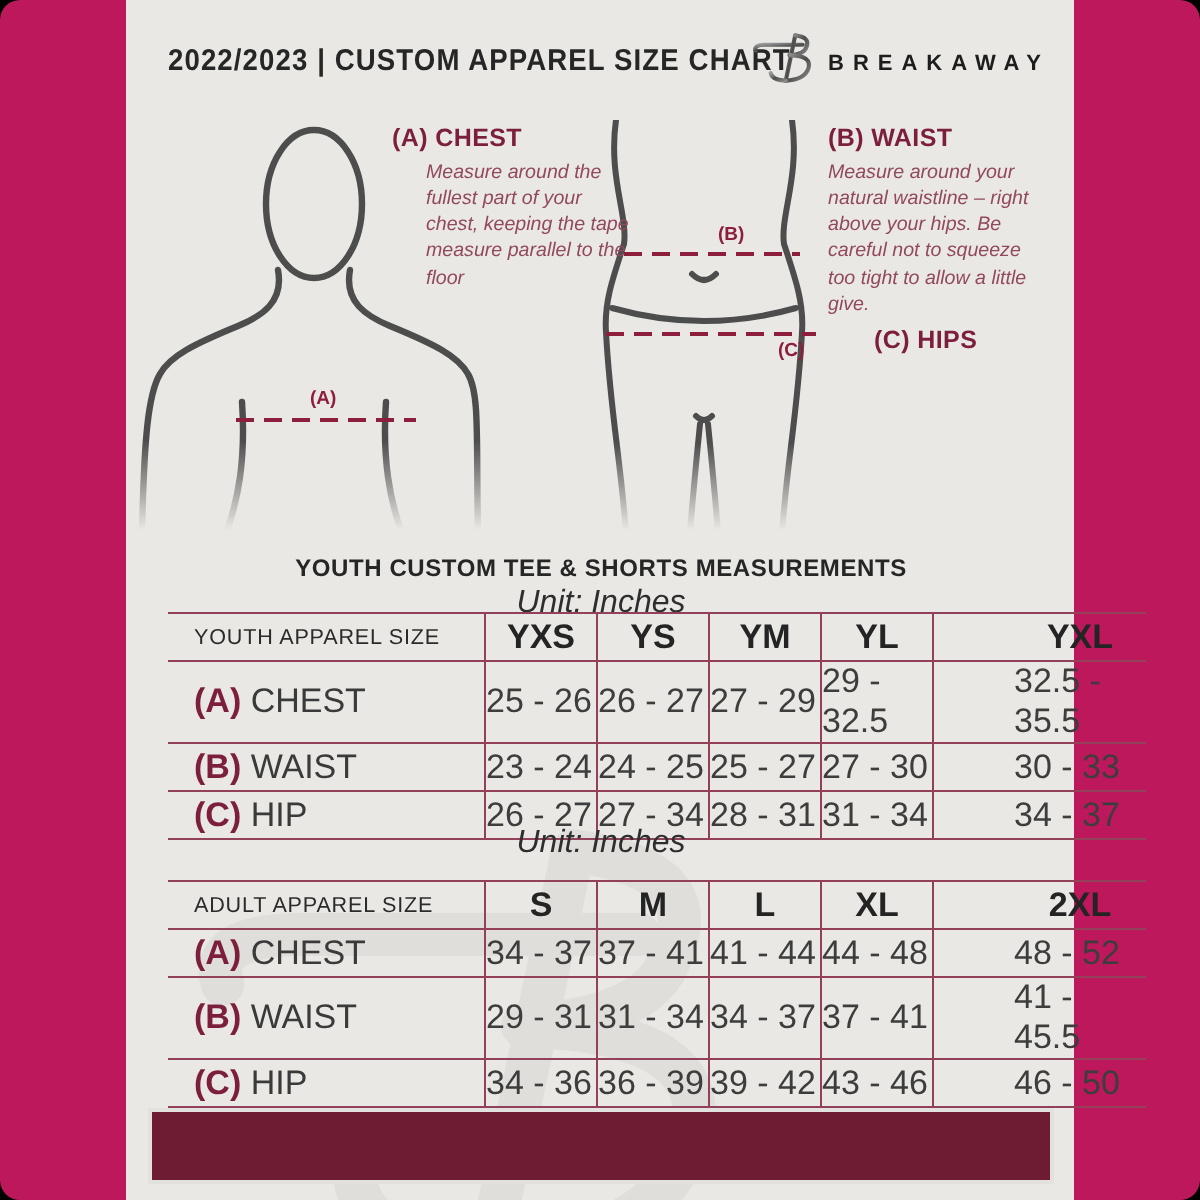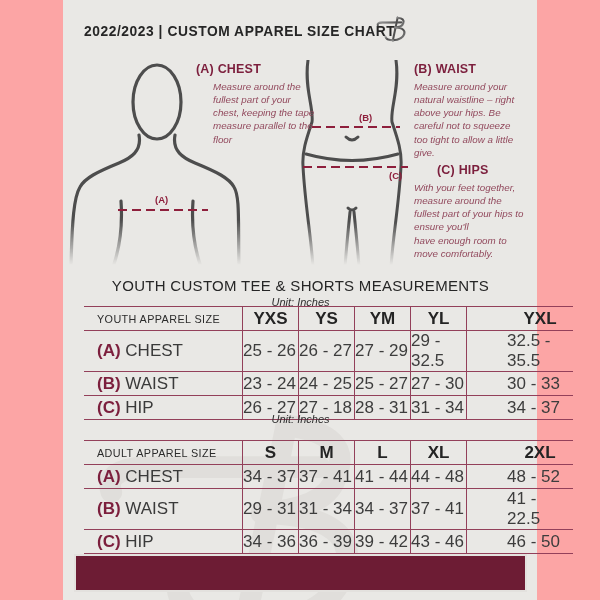--- a/index.html
+++ b/index.html
@@ -1,17 +1,17 @@
 <!DOCTYPE html>
 <html><head>
 <meta charset="utf-8">
 <style>
   html,body{margin:0;padding:0;background:#000;}
-  .stage{position:relative;width:600px;height:600px;background:#fca5a5;overflow:hidden;
-         font-family:"Liberation Sans",sans-serif;}
+  .stage{position:relative;width:600px;height:600px;background:#be185d;overflow:hidden;
+         font-family:"Liberation Sans",sans-serif;border-radius:10px;}
   .page{position:absolute;left:63px;top:0;width:474px;height:600px;background:#e9e8e5;}
 
   
   .hdr-title{position:absolute;left:21px;top:22px;font-size:15px;font-weight:700;
     color:#262626;letter-spacing:.6px;transform:scaleX(.92);transform-origin:left center;white-space:nowrap;}
   .brand{position:absolute;left:311px;top:14px;display:flex;align-items:center;gap:6px;}
   .brand-name{font-size:11px;font-weight:700;letter-spacing:4.5px;color:#1d1d1d;padding-top:6px;}
   .logo-svg{width:34px;height:30px;}
 
   
@@ -19,22 +19,22 @@
   .guide-b{position:absolute;font-size:9.8px;font-style:italic;color:#92495d;line-height:1.34;white-space:pre-line;}
   .fig{position:absolute;}
   .fade{-webkit-mask-image:linear-gradient(to bottom,#000 78%,transparent 99%);
         mask-image:linear-gradient(to bottom,#000 78%,transparent 99%);}
   .dash{position:absolute;height:2.4px;
         background:repeating-linear-gradient(90deg,#8e1f3c 0 9px,transparent 9px 14px);}
   .marker{position:absolute;font-size:9.5px;font-weight:700;color:#8e1f3c;}
 
   
   .tbl-wrap{position:absolute;left:21px;width:433px;text-align:center;}
-  .tbl-title{font-size:15px;font-weight:400;color:#262626;letter-spacing:.3px;}
-  .tbl-unit{font-size:11px;font-style:italic;color:#2e2e2e;margin-top:2px;}
+  .tbl-title{font-size:12px;font-weight:700;color:#262626;letter-spacing:.3px;}
+  .tbl-unit{font-size:16px;font-style:italic;color:#2e2e2e;margin-top:2px;}
   table{border-collapse:collapse;table-layout:fixed;width:433px;position:absolute;left:21px;}
   th,td{height:23px;padding:0;font-size:17px;vertical-align:middle;background:transparent;}
   thead tr{border-top:1.5px solid #93405a;}
   tr{border-bottom:1.5px solid #93405a;}
   th+th,td+td{border-left:1.5px solid #93405a;}
   th:first-child,td:first-child{width:145px;text-align:left;padding-left:13px;}
   th:nth-child(2),td:nth-child(2),th:nth-child(3),td:nth-child(3),
   th:nth-child(4),td:nth-child(4),th:nth-child(5),td:nth-child(5){width:55px;}
   th:last-child,td:last-child{width:66px;padding-left:40px;}
   th:first-child{font-weight:400;color:#2b2b2b;letter-spacing:.4px;font-size:10.8px;}
@@ -76,20 +76,21 @@
           </linearGradient>
         </defs>
         <g fill="none" stroke="url(#met)" stroke-width="2.2" stroke-linecap="round">
           <path d="M 4 11 Q 3 8 9 8 L 29 8"></path>
           <path d="M 25 3 L 20 27"></path>
           <path d="M 25 3 Q 33 4 31 9 Q 30 13 22 13.5"></path>
           <path d="M 22.5 13.5 Q 34 14 32 20.5 Q 30 26.5 20 27"></path>
           <path d="M 20 27 Q 13 27 12 23"></path>
         </g>
       </svg>
+      <span class="brand-name">BREAKAWAY</span>
     </div>
 
     <svg class="fig fade" style="left:6px;top:55px;width:172px;height:212px;" viewBox="0 0 172 212">
       <g fill="none" stroke="#4d4d4d" stroke-width="3.2" stroke-linecap="round">
         <ellipse cx="88" cy="47" rx="24" ry="37"></ellipse>
         <path d="M 70 80 C 73 96 62 103 50 108 C 28 117 16 123 11 132 C 5 142 3 165 2 212"></path>
         <path d="M 106 80 C 103 96 114 103 126 108 C 148 117 160 123 165 132 C 171 142 169 165 170 212"></path>
         <path d="M 52 146 C 54 175 50 195 44 212"></path>
         <path d="M 124 146 C 122 175 126 195 132 212"></path>
       </g>
@@ -111,22 +112,20 @@
     <div class="dash" style="left:249px;top:126px;width:88px;"></div>
     <span class="marker" style="left:296px;top:112px;">(B)</span>
     <div class="dash" style="left:240px;top:166px;width:105px;"></div>
     <span class="marker" style="left:326px;top:170px;">(C)</span>
 
     <div class="guide-h" style="left:133px;top:62px;">(A) CHEST</div>
     <div class="guide-b" style="left:150px;top:80px;width:103px;">Measure around the fullest part of your chest, keeping the tape measure parallel to the floor</div>
     <div class="guide-h" style="left:351px;top:62px;">(B) WAIST</div>
     <div class="guide-b" style="left:351px;top:80px;width:110px;">Measure around your natural waistline – right above your hips. Be careful not to squeeze too tight to allow a little give.</div>
     <div class="guide-h" style="left:351px;top:163px;margin-left:23px;">(C) HIPS</div>
-    <div class="guide-b" style="left:351px;top:181px;width:114px;">With your feet together, measure around the fullest part of your hips to ensure you'll
-have enough room to move comfortably.</div>
 
     <div class="tbl-wrap z1" style="top:277px;">
       <div class="tbl-title">YOUTH CUSTOM TEE &amp; SHORTS MEASUREMENTS</div>
       <div class="tbl-unit">Unit: Inches</div>
     </div>
     <table class="z1" style="top:306px;">
       <thead>
           <tr>
             <th>YOUTH APPAREL SIZE</th>
             <th>YXS</th>
@@ -149,21 +148,21 @@
             <td><span class="rowpre">(B) </span>WAIST</td>
             <td>23 - 24</td>
             <td>24 - 25</td>
             <td>25 - 27</td>
             <td>27 - 30</td>
             <td>30 - 33</td>
           </tr>
           <tr>
             <td><span class="rowpre">(C) </span>HIP</td>
             <td>26 - 27</td>
-            <td>27 - 18</td>
+            <td>27 - 34</td>
             <td>28 - 31</td>
             <td>31 - 34</td>
             <td>34 - 37</td>
           </tr>
         </tbody>
     </table>
 
     <div class="tbl-wrap z1" style="top:411px;">
       <div class="tbl-unit">Unit: Inches</div>
     </div>
@@ -186,21 +185,21 @@
             <td>41 - 44</td>
             <td>44 - 48</td>
             <td>48 - 52</td>
           </tr>
           <tr>
             <td><span class="rowpre">(B) </span>WAIST</td>
             <td>29 - 31</td>
             <td>31 - 34</td>
             <td>34 - 37</td>
             <td>37 - 41</td>
-            <td>41 - 22.5</td>
+            <td>41 - 45.5</td>
           </tr>
           <tr>
             <td><span class="rowpre">(C) </span>HIP</td>
             <td>34 - 36</td>
             <td>36 - 39</td>
             <td>39 - 42</td>
             <td>43 - 46</td>
             <td>46 - 50</td>
           </tr>
         </tbody>

